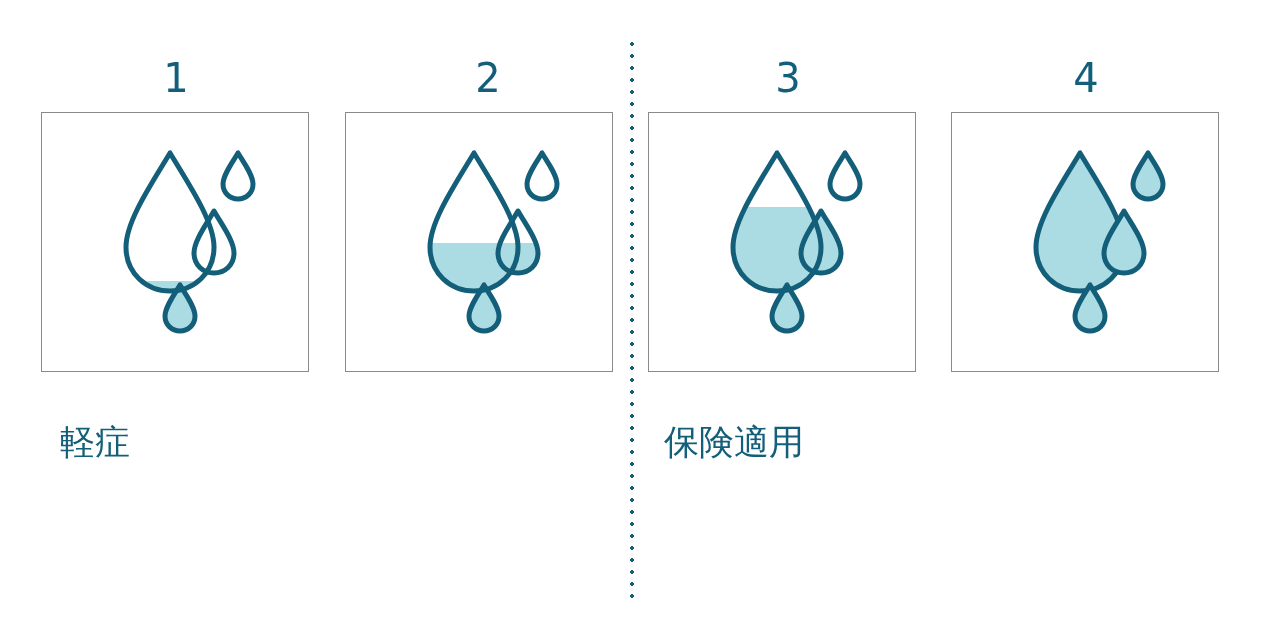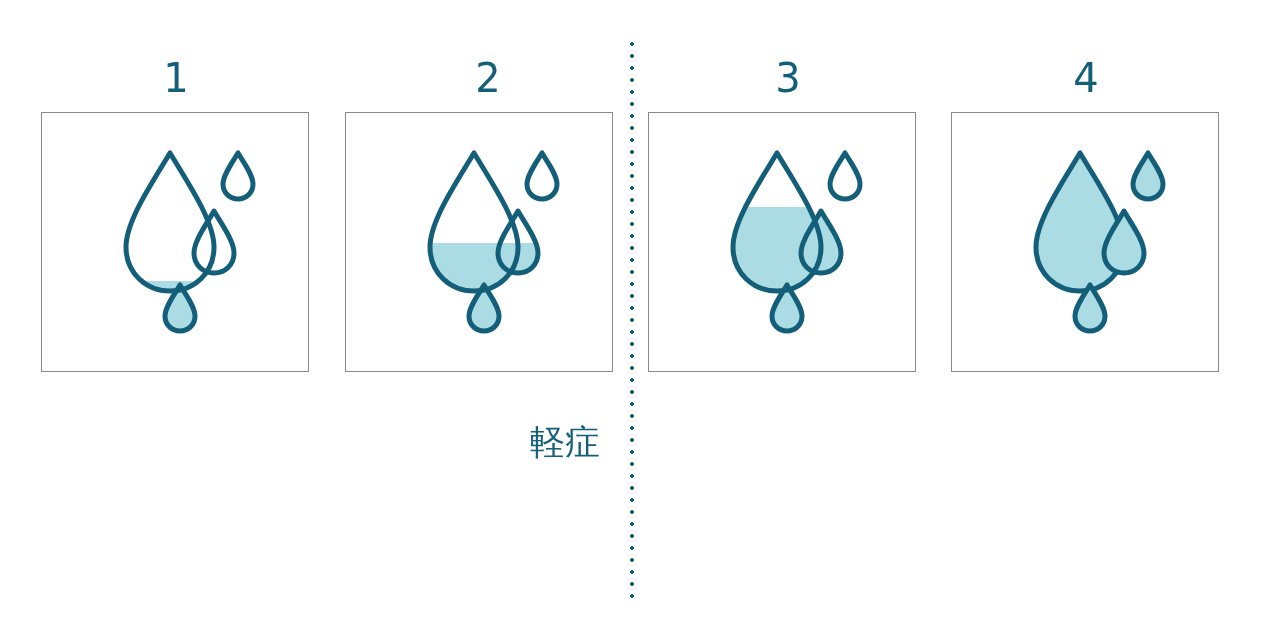--- a/index.html
+++ b/index.html
@@ -6,21 +6,21 @@
     body { width: 1263px; height: 635px; position: relative; overflow: hidden;
       font-family: "DejaVu Sans", "Liberation Sans", sans-serif; color: #135e79; }
     .num { position: absolute; top: 52px; width: 120px; text-align: center;
       font-size: 40px; line-height: 52px; font-weight: normal; color: #135e79; }
     .panel { position: absolute; top: 112px; width: 268px; height: 260px;
       border: 1px solid #8a8a8a; box-sizing: border-box; background: #ffffff; }
     .panel svg { position: absolute; left: 0; top: 0; }
     .divider { position: absolute; left: 630px; top: 38px; width: 4px; height: 560px;
       background-image: radial-gradient(circle, #135e79 1.6px, transparent 2px);
       background-size: 4px 12px; background-repeat: repeat-y; }
-    .caption { position: absolute; top: 414px; text-align: right;
+    .caption { position: absolute; top: 414px; text-align: left;
       font-size: 35px; line-height: 56px; color: #135e79; white-space: nowrap; }
     .caption div { display: block; }
   </style>
 </head>
 <body>
 
 <div class="num" style="left:116px;">1</div>
 <div class="num" style="left:428px;">2</div>
 <div class="num" style="left:728px;">3</div>
 <div class="num" style="left:1026px;">4</div>
@@ -106,13 +106,14 @@
     <use href="#smlDrop" transform="translate(196,40)" fill="#abdbe3" stroke="#135e79" stroke-width="5" stroke-linejoin="round"></use>
     <use href="#smlDrop" transform="translate(138,172)" fill="#abdbe3" stroke="#135e79" stroke-width="5" stroke-linejoin="round"></use>
   </svg>
 </div>
 
 <div class="caption" style="left:60px; width:540px;">
   <div>軽症</div>
 </div>
 
 <div class="caption" style="left:664px; width:540px;">
+  <div>保険適用</div>
 </div>
 
 </body></html>

